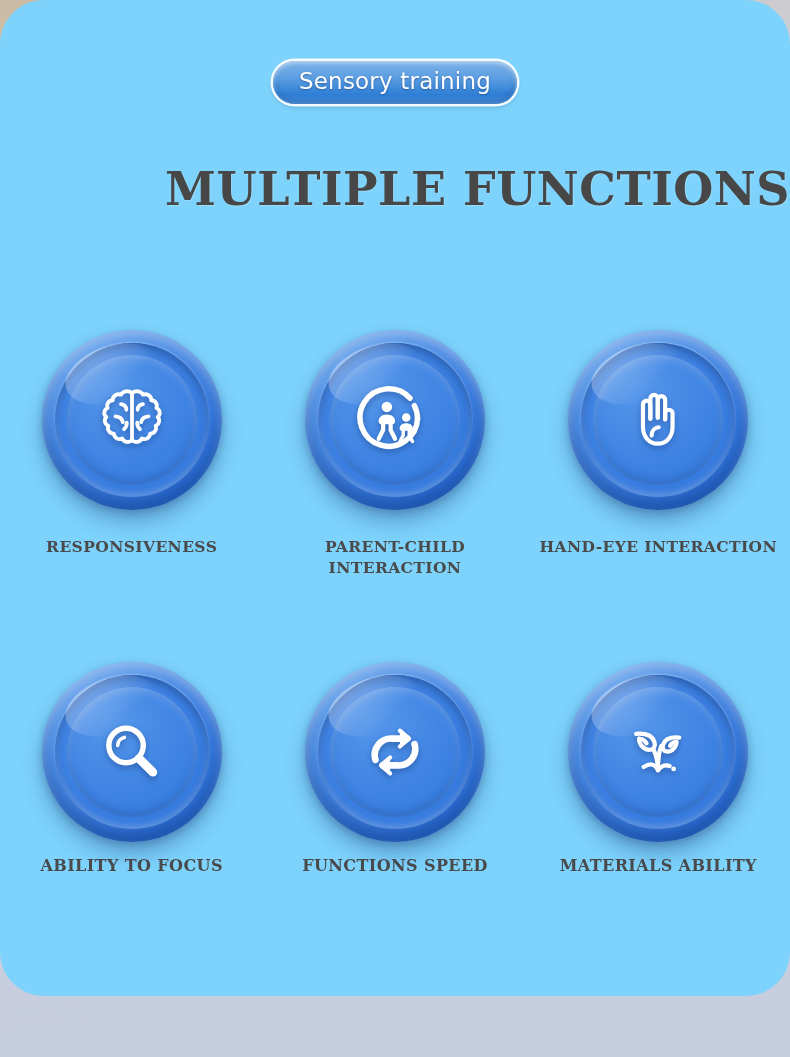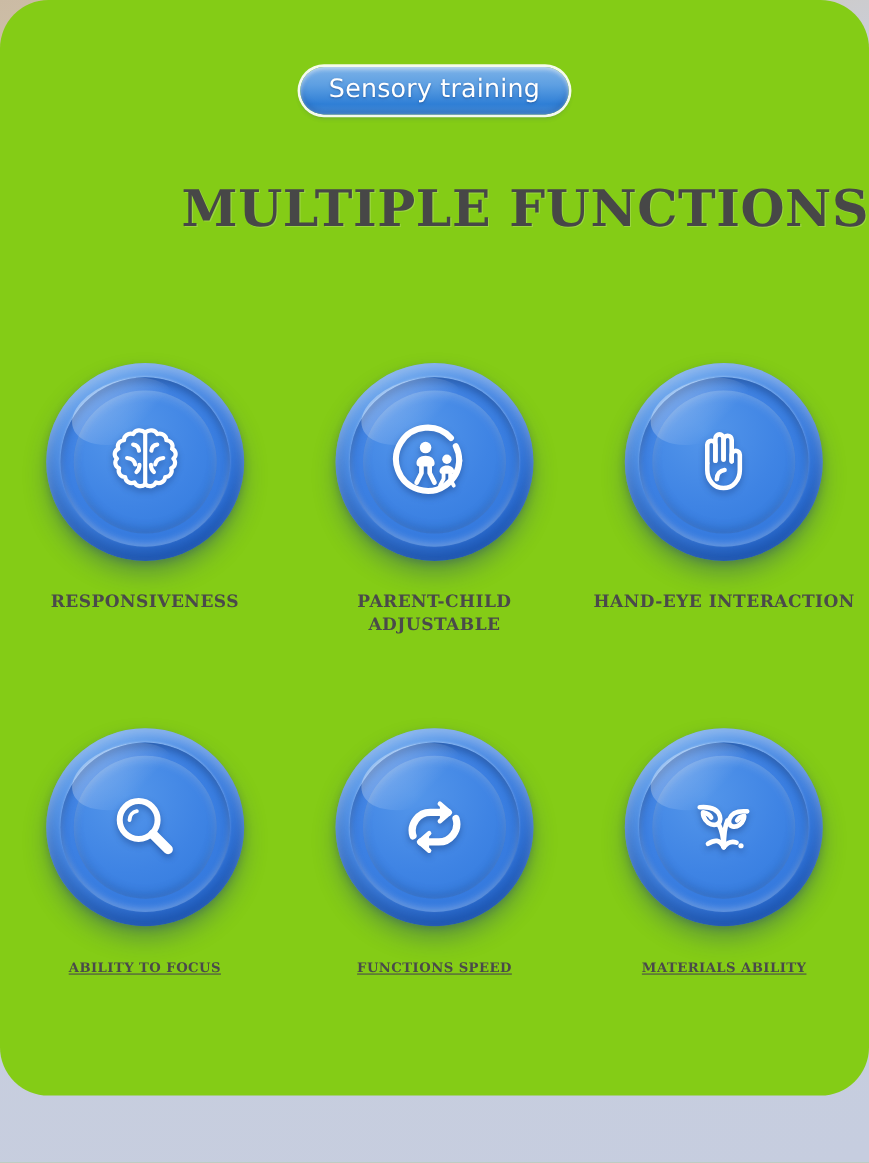--- a/index.html
+++ b/index.html
@@ -10,21 +10,21 @@
     overflow:hidden;
     position:relative;
   }
   
   #backdrop{
     position:absolute;left:0;top:0;width:790px;height:1057px;
     background:linear-gradient(160deg,#cbbba4 0%,#d3c6b2 12%,#c9cfdd 26%,#c6cddf 100%);
   }
   #card{
     position:absolute;left:0;top:0;width:790px;height:996px;
-    background:#84cc16;
+    background:#7dd3fc;
     border-radius:44px;
     overflow:hidden;
   }
 
   
   #badge-wrap{position:absolute;left:0;top:61px;width:790px;display:flex;justify-content:center;}
   .badge{
     display:inline-block;
     padding:7px 26px 9px 26px;
     border-radius:24px;
@@ -109,21 +109,21 @@
     margin-top:26px;
     text-align:center;
     font-family:"DejaVu Serif", serif;
     font-weight:bold;
     font-size:15.5px;
     line-height:21px;
     letter-spacing:.4px;
     color:#4a4a4a;
     max-width:250px;
   }
-  #row2 .caption{margin-top:28px;font-size:12px;text-decoration:underline;}
+  #row2 .caption{margin-top:13px;font-size:16px;}
 </style>
 </head>
 <body>
 
 <div id="backdrop"></div>
 
 <div id="card">
 
   <div id="badge-wrap">
     <span class="badge">Sensory training</span>
@@ -162,21 +162,21 @@
             <path d="M47.5 20.5A23 23 0 0 1 50 31" stroke-width="4.4"></path>
             <circle cx="25.5" cy="21.5" r="4.2" fill="#ffffff" stroke="none"></circle>
             <path d="M25.5 27.5c-4 0-6.6 2.3-6.6 5.4 0 1.5 1 2.4 2.2 2.4h8.8c1.2 0 2.2-.9 2.2-2.4 0-3.1-2.6-5.4-6.6-5.4z" fill="#ffffff" stroke="none"></path>
             <path d="M22.5 35v5l-3.5 7M28.5 35v5l3.5 7" stroke-width="3.4"></path>
             <circle cx="41" cy="30" r="3.4" fill="#ffffff" stroke="none"></circle>
             <path d="M41 34.5c-3.2 0-5.3 1.8-5.3 4.2 0 1.2.8 1.9 1.8 1.9h7c1 0 1.8-.7 1.8-1.9 0-2.4-2.1-4.2-5.3-4.2z" fill="#ffffff" stroke="none"></path>
             <path d="M38.6 40.6v3.6l-2.6 5M43.4 40.6v3.6l2.6 5" stroke-width="2.8"></path>
           </svg>
         </div>
       </div>
-      <div class="caption">PARENT-CHILD ADJUSTABLE</div>
+      <div class="caption">PARENT-CHILD INTERACTION</div>
     </div>
 
     <div class="cell">
       <div class="knob">
         <div class="gloss"></div>
         <div class="glyph">
           <svg width="74" height="74" viewBox="0 0 64 64" fill="none" stroke="#ffffff" stroke-width="3.6" stroke-linecap="round" stroke-linejoin="round">
             <path d="M19 33V18.5a3.2 3.2 0 0 1 6.4 0V31"></path>
             <path d="M25.4 31V13.5a3.2 3.2 0 0 1 6.4 0V30"></path>
             <path d="M31.8 30V14.5a3.2 3.2 0 0 1 6.4 0V31.5"></path>

